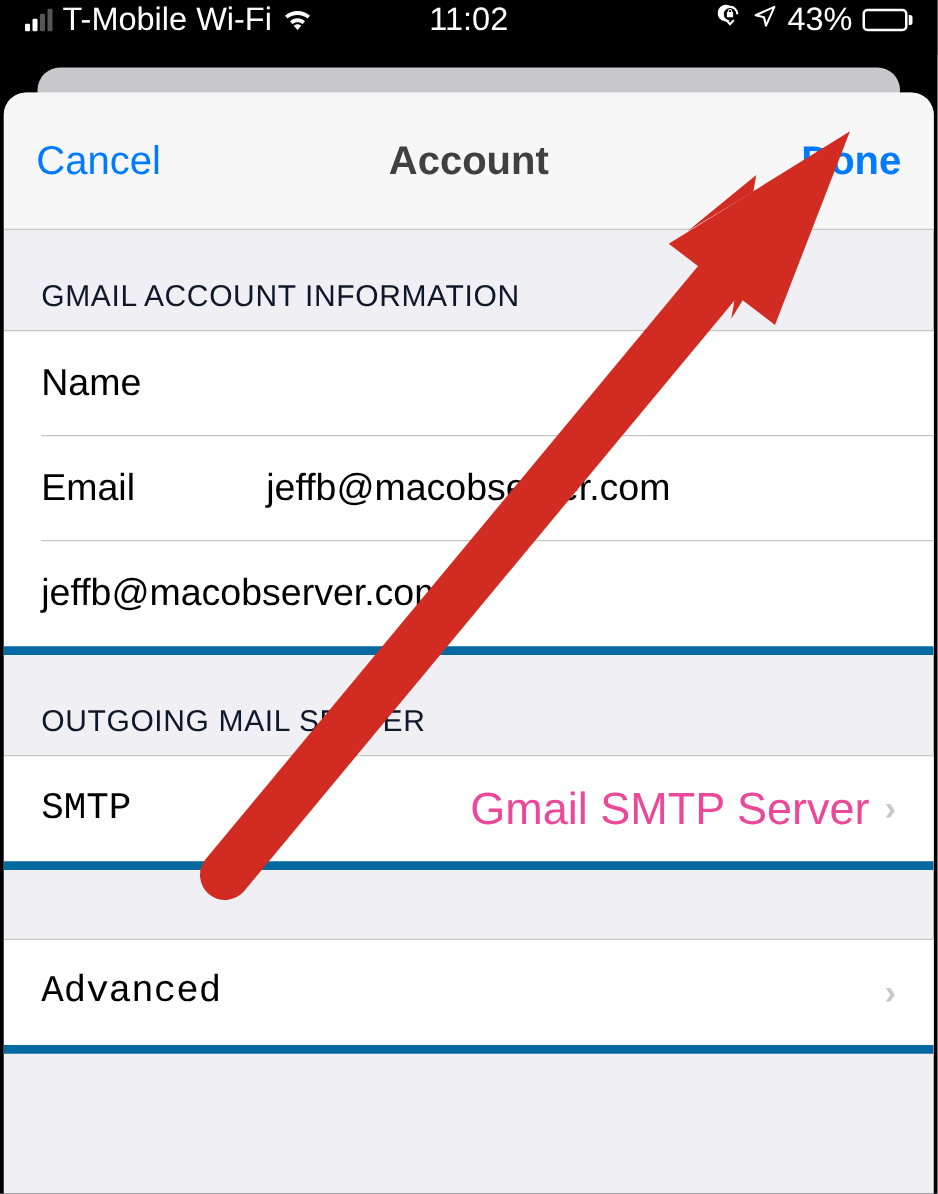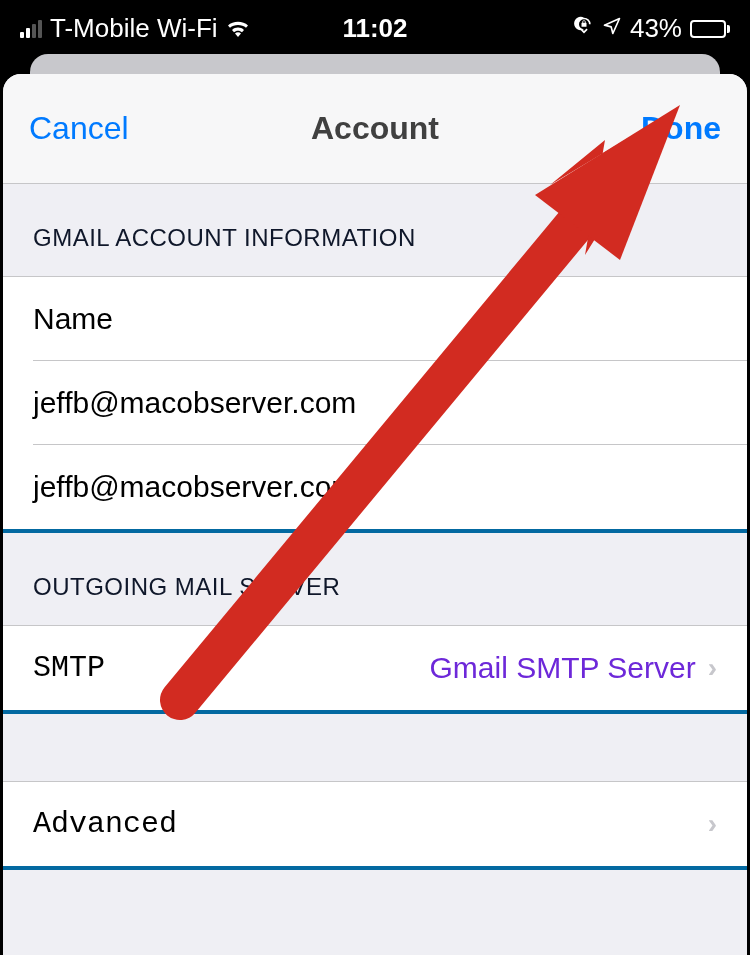--- a/index.html
+++ b/index.html
@@ -13,36 +13,36 @@
       height: 955px;
       background: #000;
       position: relative;
       overflow: hidden;
     }
     .status-bar {
       height: 44px;
       background: #000;
       color: #fff;
       display: flex;
-      align-items: flex-end;
+      align-items: flex-start;
       justify-content: space-between;
       padding: 0 20px;
       font-size: 26px;
       font-weight: 500;
     }
     .status-left, .status-right {
       display: flex;
       align-items: center;
       gap: 8px;
     }
     .status-center {
       position: absolute;
       left: 50%;
       transform: translateX(-50%);
-      font-weight: 700;
+      font-weight: 400;
     }
     .signal-bars {
       display: inline-flex;
       align-items: flex-end;
       gap: 2px;
       height: 18px;
     }
     .signal-bars span {
       width: 4px;
       background: #fff;
@@ -133,22 +133,21 @@
     .section-header {
       padding: 40px 30px 12px 30px;
       font-size: 24px;
       color: #0f172a;
       letter-spacing: 0.5px;
       text-transform: uppercase;
     }
     .list {
       background: #fff;
       border-top: 1px solid #c6c6c8;
-      border-bottom: 4px solid #0369a1;
-      margin-top: 12px;
+      border-bottom: 7px solid #0369a1;
     }
     .row {
       display: flex;
       align-items: center;
       min-height: 84px;
       padding: 0 30px;
       position: relative;
     }
     .row:not(:last-child)::after {
       content: "";
@@ -163,22 +162,22 @@
       width: 180px;
       font-size: 30px;
       color: #000;
     }
     .row-value {
       font-size: 30px;
       color: #000;
       flex: 1;
     }
     .row-detail {
-      font-size: 30px;
-      color: #6d28d9;
+      font-size: 36px;
+      color: #ec4899;
       margin-left: auto;
       margin-right: 8px;
     }
     .chevron {
       color: #c7c7cc;
       font-size: 28px;
       font-weight: 600;
       margin-left: 4px;
     }
     .nav-row .row-label {
@@ -244,20 +243,21 @@
     <button class="nav-btn done">Done</button>
   </div>
 
   <div class="section-header">GMAIL ACCOUNT INFORMATION</div>
 
   <div class="list">
     <div class="row">
       <div class="row-label">Name</div>
     </div>
     <div class="row">
+      <div class="row-label">Email</div>
       <div class="row-value">jeffb@macobserver.com</div>
     </div>
     <div class="row">
       <div class="row-value">jeffb@macobserver.com</div>
     </div>
   </div>
 
   <div class="section-header">OUTGOING MAIL SERVER</div>
 
   <div class="list">

